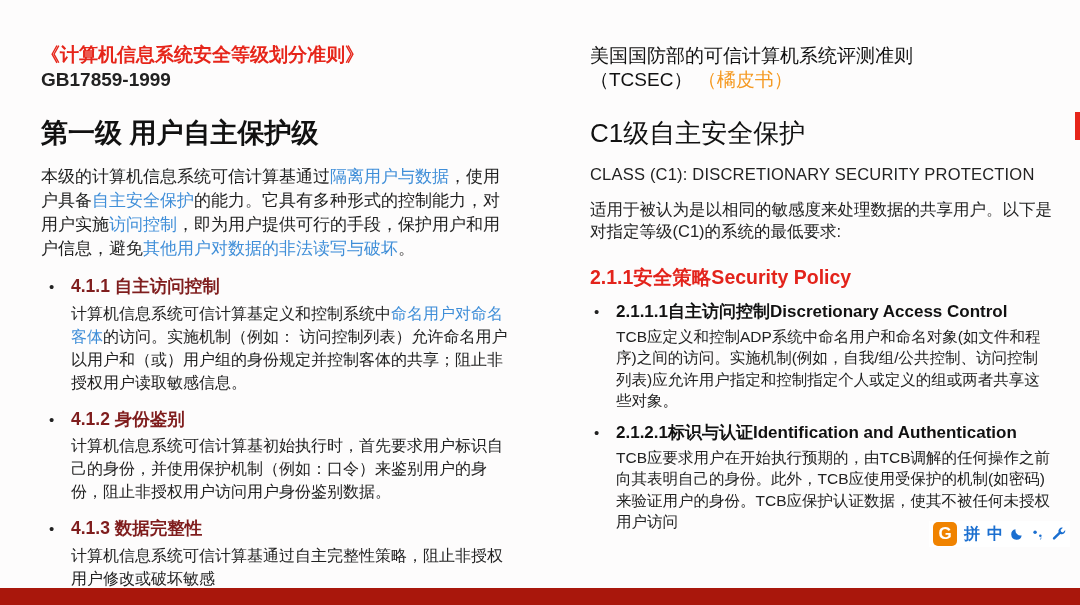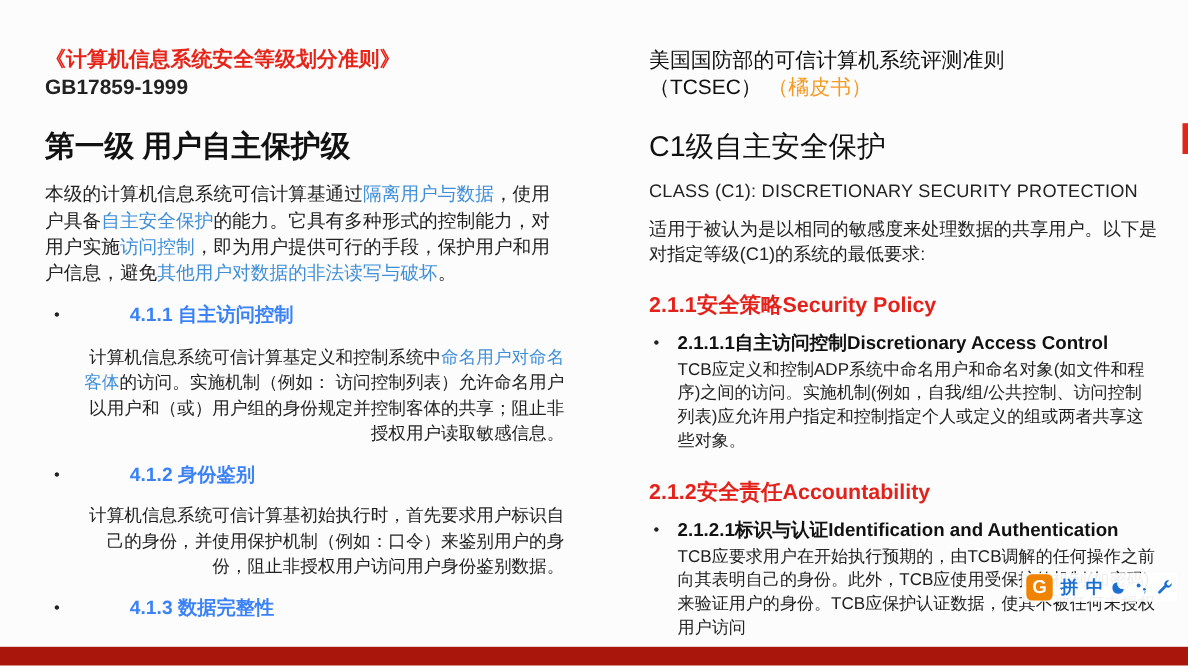--- a/index.html
+++ b/index.html
@@ -20,22 +20,22 @@
   .doc-title-red { color: #e6251a; font-weight: bold; font-size: 19px; line-height: 1.2; }
   .doc-code { font-weight: bold; font-size: 19px; line-height: 1.2; margin-top: 2px; color: #222; }
   .big-heading { font-weight: bold; font-size: 27px; line-height: 1.15; margin-top: 26px; color: #111; }
   .intro { font-size: 17px; line-height: 24px; margin-top: 16px; color: #222; }
   .run-blue { color: #3f8ed8; }
 
   .bullet-list { margin-top: 14px; }
   .bullet-item { display: flex; margin-top: 15px; }
   .bullet-marker { width: 30px; flex: 0 0 30px; font-size: 15px; color: #222; padding-top: 2px; text-align: left; padding-left: 8px; box-sizing: border-box; }
   .bullet-content { flex: 1; }
-  .bullet-title { font-weight: bold; font-size: 17.5px; color: #3b82f6; line-height: 1.25; margin-left: 47px; }
-  .bullet-body { font-size: 16px; line-height: 23px; margin-top: 16px; color: #222; text-align: right; }
+  .bullet-title { font-weight: bold; font-size: 17.5px; color: #7f1d1d; line-height: 1.25; }
+  .bullet-body { font-size: 16px; line-height: 23px; margin-top: 4px; color: #222; }
 
   
   .r-doc-title { font-weight: normal; font-size: 19px; line-height: 1.25; color: #111; }
   .r-doc-sub { font-weight: normal; font-size: 19px; line-height: 1.25; color: #111; }
   .orange { color: #f59a23; }
   .r-big-heading { font-weight: normal; font-size: 26px; margin-top: 24px; color: #111; }
   .class-line { font-size: 16.5px; margin-top: 14px; color: #222; letter-spacing: 0.2px; }
   .r-para { font-size: 16.5px; line-height: 22px; margin-top: 14px; color: #222; }
   .red-heading { color: #e3231b; font-weight: bold; font-size: 19.5px; margin-top: 22px; }
   .r-bullet { display: flex; margin-top: 10px; }
@@ -85,20 +85,21 @@
         <div class="bullet-marker">•</div>
         <div class="bullet-content">
           <div class="bullet-title">4.1.2 身份鉴别</div>
           <div class="bullet-body"><span>计算机信息系统可信计算基初始执行时，首先要求用户标识自己的身份，并使用保护机制（例如：口令）来鉴别用户的身份，阻止非授权用户访问用户身份鉴别数据。</span></div>
         </div>
       </div>
       <div class="bullet-item">
         <div class="bullet-marker">•</div>
         <div class="bullet-content">
           <div class="bullet-title">4.1.3 数据完整性</div>
+          <div class="bullet-body"><span>计算机信息系统可信计算基通过自主完整性策略，阻止非授权用户修改或破坏敏感</span></div>
         </div>
       </div>
     </div>
   </div>
 
   <div class="col-right">
     <div class="r-doc-title">美国国防部的可信计算机系统评测准则</div>
     <div class="r-doc-sub">
       <span>（TCSEC）</span>
       <span class="orange">（橘皮书）</span>
@@ -109,21 +110,20 @@
 
     <div class="red-heading">2.1.1安全策略Security Policy</div>
     <div class="r-bullet">
       <div class="bullet-marker">•</div>
       <div class="bullet-content">
         <div class="r-bullet-title">2.1.1.1自主访问控制Discretionary Access Control</div>
         <div class="r-bullet-body">TCB应定义和控制ADP系统中命名用户和命名对象(如文件和程序)之间的访问。实施机制(例如，自我/组/公共控制、访问控制列表)应允许用户指定和控制指定个人或定义的组或两者共享这些对象。</div>
       </div>
     </div>
 
-    <div class="red-heading">2.1.2安全责任Accountability</div>
     <div class="r-bullet">
       <div class="bullet-marker">•</div>
       <div class="bullet-content">
         <div class="r-bullet-title">2.1.2.1标识与认证Identification and Authentication</div>
         <div class="r-bullet-body">TCB应要求用户在开始执行预期的，由TCB调解的任何操作之前向其表明自己的身份。此外，TCB应使用受保护的机制(如密码)来验证用户的身份。TCB应保护认证数据，使其不被任何未授权用户访问</div>
       </div>
     </div>
   </div>
 
   <div class="right-notch"></div>

